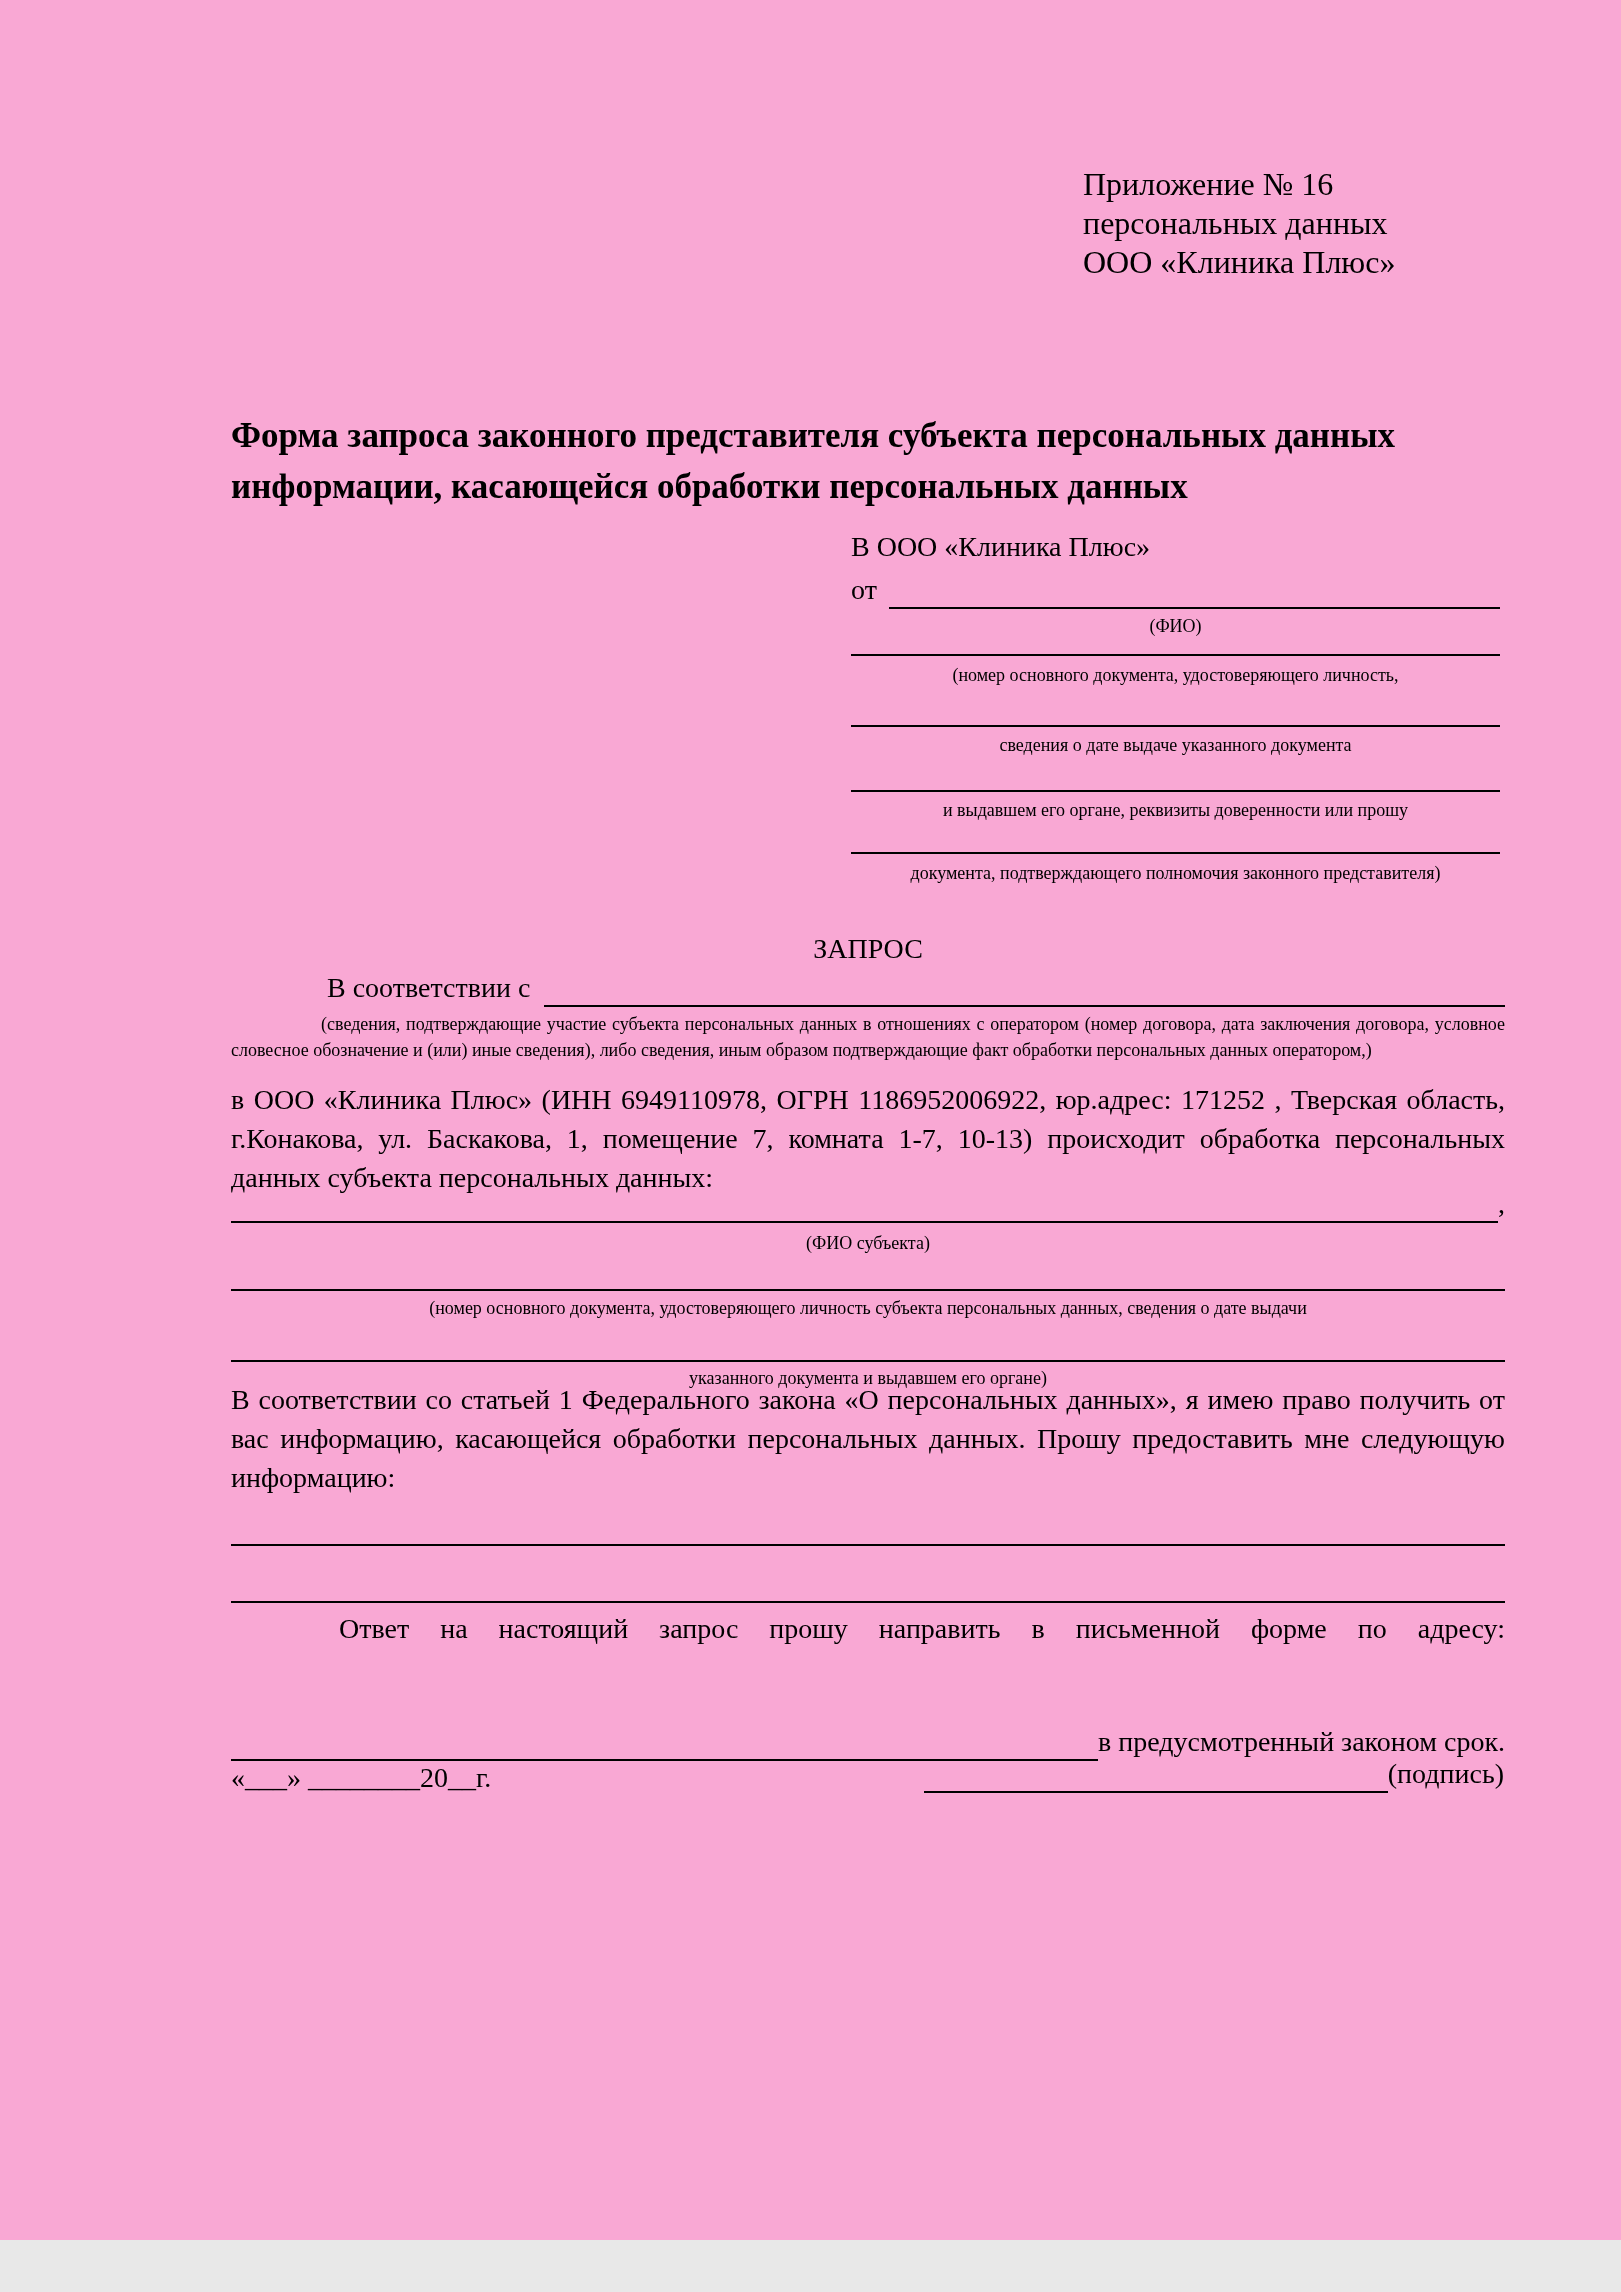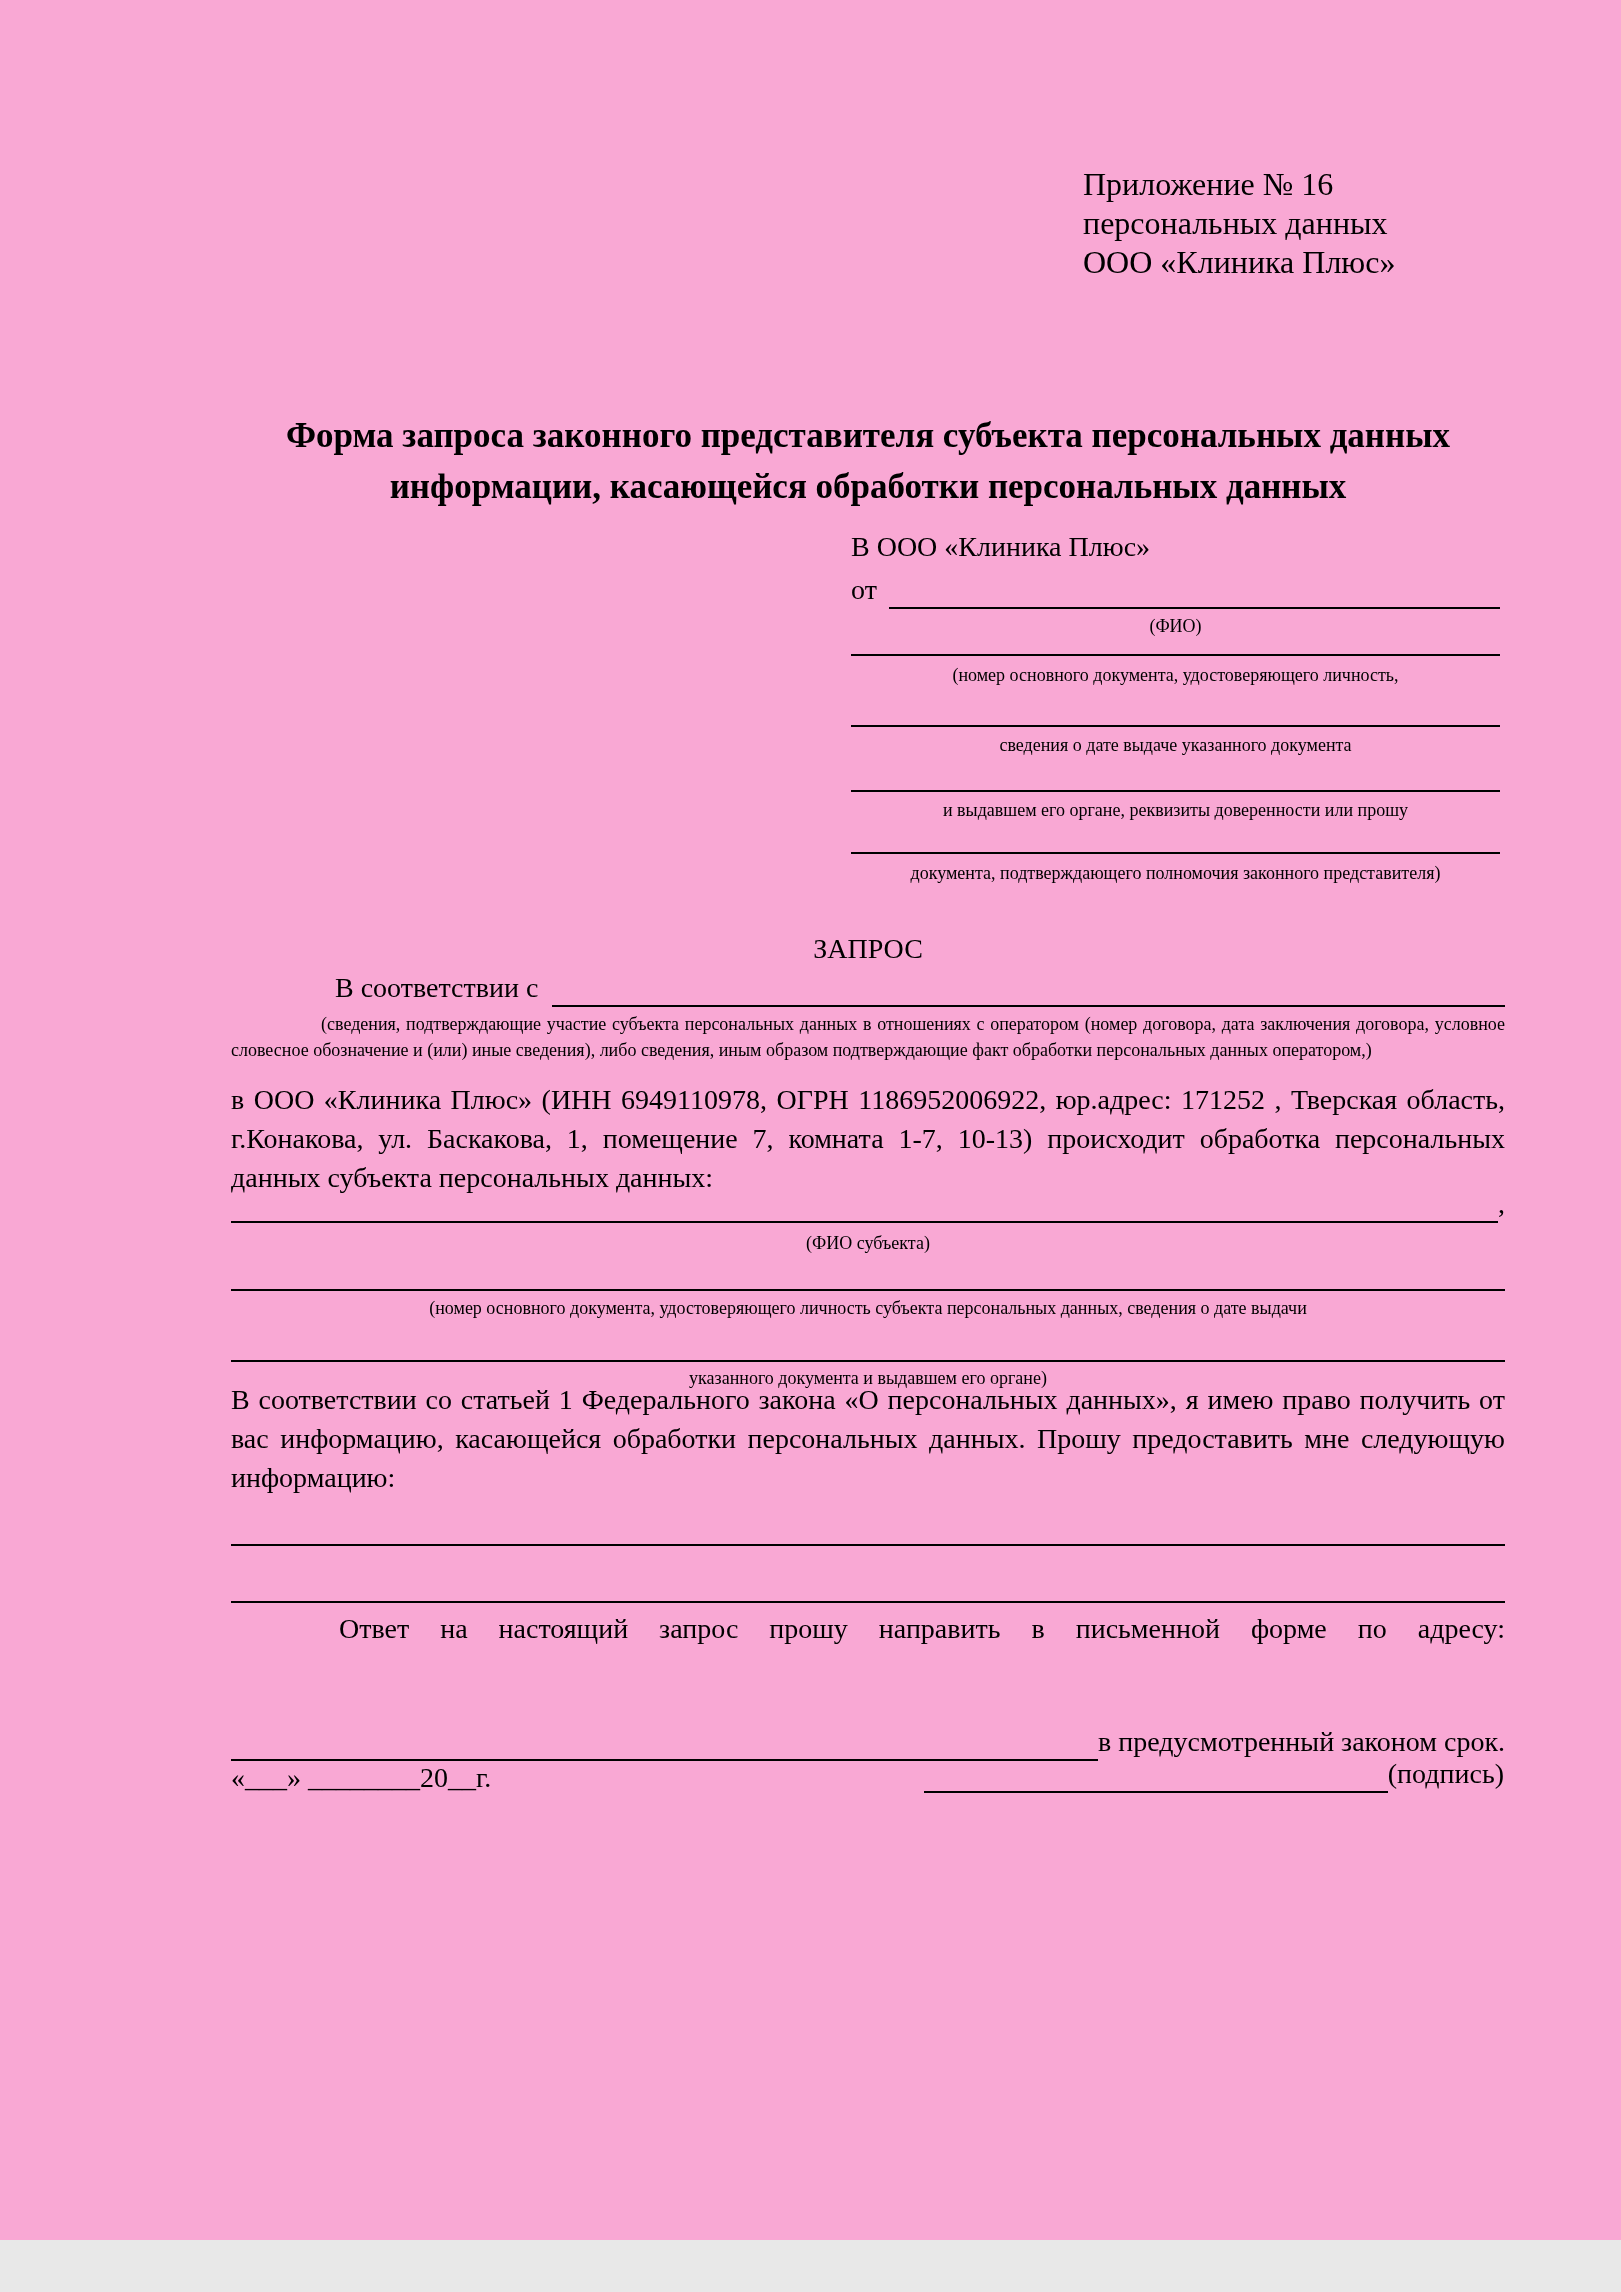--- a/index.html
+++ b/index.html
@@ -9,21 +9,21 @@
     margin:0 auto;
     background:#f9a8d4;
     font-family:"Liberation Serif","DejaVu Serif",serif;
     color:#000;
     overflow:hidden;
   }
   .abs{position:absolute;}
   .body-text{font-size:28px;line-height:39px;}
   .small-text{font-size:18px;line-height:25.5px;}
   .header-note{left:1083px;top:165px;width:451px;font-size:32px;line-height:39px;}
-  .doc-title{left:231px;top:410px;width:1274px;text-align:center;font-weight:bold;font-size:35px;line-height:51px;}
+  .doc-title{left:231px;top:410px;width:1274px;text-align:left;font-weight:bold;font-size:35px;line-height:51px;}
   .ul{border-bottom:2.9px solid #000;}
   .fill{flex:1 1 auto;border-bottom:2.9px solid #000;}
   .flexrow{display:flex;align-items:flex-end;}
   .center{text-align:center;}
   .justify{text-align:justify;}
   .addr{left:851px;width:649px;}
   .content{left:231px;width:1274px;}
   .nowrap{white-space:nowrap;}
 </style>
 </head>
@@ -58,21 +58,21 @@
 
   <div class="abs addr ul" style="top:763px;height:27.4px;"></div>
   <div class="abs addr center small-text" style="top:798px;">и выдавшем его органе, реквизиты доверенности или прошу</div>
 
   <div class="abs addr ul" style="top:825px;height:27.4px;"></div>
   <div class="abs addr center small-text" style="top:861px;">документа, подтверждающего полномочия законного представителя)</div>
 
   <div class="abs content center body-text" style="top:929px;">ЗАПРОС</div>
 
   <div class="abs content flexrow body-text" style="top:972px;height:35px;padding-left:96px;width:1178px;">
-    <span class="nowrap" style="padding-right:13.7px;margin-left:8px;">В соответствии с</span>
+    <span class="nowrap" style="padding-right:13.7px;">В соответствии с</span>
     <span class="fill"></span>
   </div>
 
   <div class="abs content small-text justify" style="top:1012px;text-indent:90px;">(сведения, подтверждающие участие субъекта персональных данных в отношениях с оператором (номер договора, дата заключения договора, условное словесное обозначение и (или) иные сведения), либо сведения, иным образом подтверждающие факт обработки персональных данных оператором,)</div>
 
   <div class="abs content body-text justify" style="top:1080px;">в ООО «Клиника Плюс» (ИНН 6949110978, ОГРН 1186952006922, юр.адрес: 171252 , Тверская область, г.Конакова, ул. Баскакова, 1, помещение 7, комната 1-7, 10-13) происходит обработка персональных данных субъекта персональных данных:</div>
 
   <div class="abs content flexrow body-text" style="top:1188px;height:35px;">
     <span class="fill"></span>
     <span>,</span>

